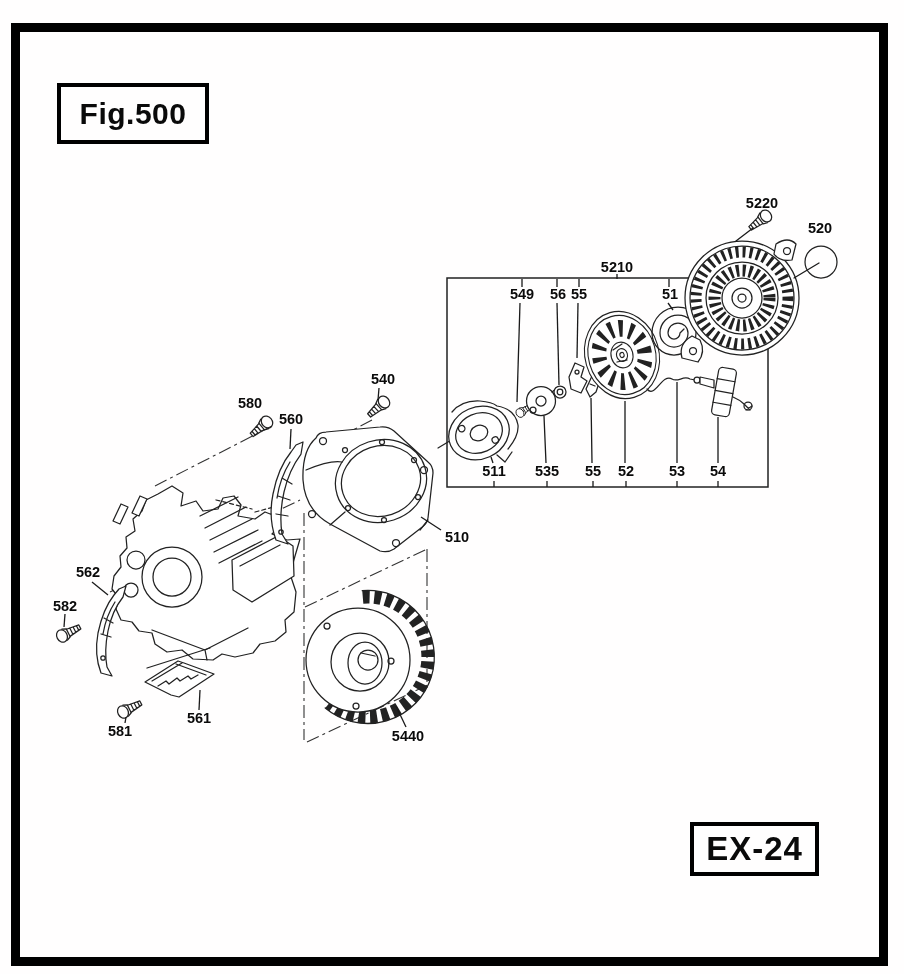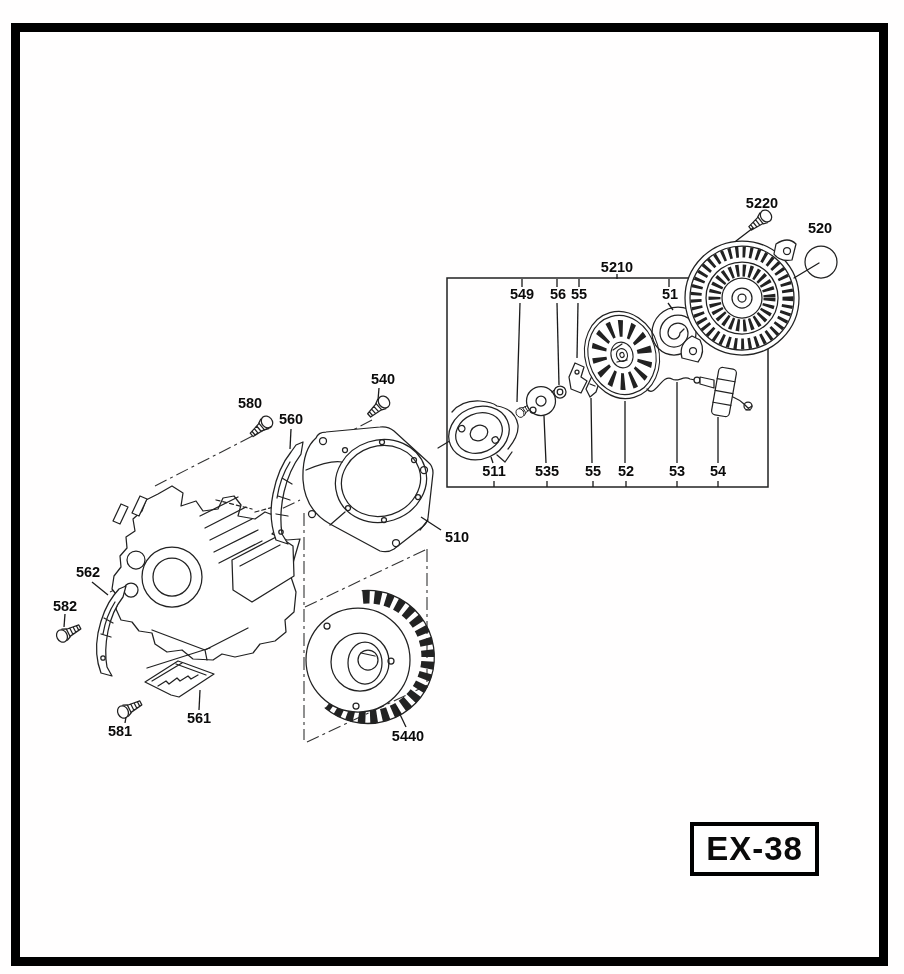--- a/index.html
+++ b/index.html
@@ -30,23 +30,26 @@
   .pl   { font-family:"Liberation Sans", sans-serif; font-weight:bold; font-size:14.5px;
           fill:#0a0a0a; text-anchor:middle; stroke:none; }
 </style>
 </head>
 <body>
 
 <div class="page">
 
   <div class="frame"></div>
 
+  <div class="fig-box">
+    <span>Fig.500</span>
+  </div>
 
   <div class="code-box">
-    <span>EX-38</span>
+    <span>EX-24</span>
   </div>
 
   <svg class="diagram" width="904" height="974" viewBox="0 0 904 974">
 
     <defs>
       <g id="bolt-shape">
         <path class="art" d="M7,-4 L20,-2.2 M7,4 L20,2.2 M20,-2.2 L20,2.2 M10.5,-3.6 L10.5,3.6 M14,-3 L14,3 M17.5,-2.6 L17.5,2.6"></path>
         <path class="art" d="M3,-6.2 L7,-4.4 L7,4.4 L3,6.2" fill="#fff"></path>
         <ellipse class="art" cx="0" cy="0" rx="5.2" ry="6.4" fill="#fff"></ellipse>
       </g>

